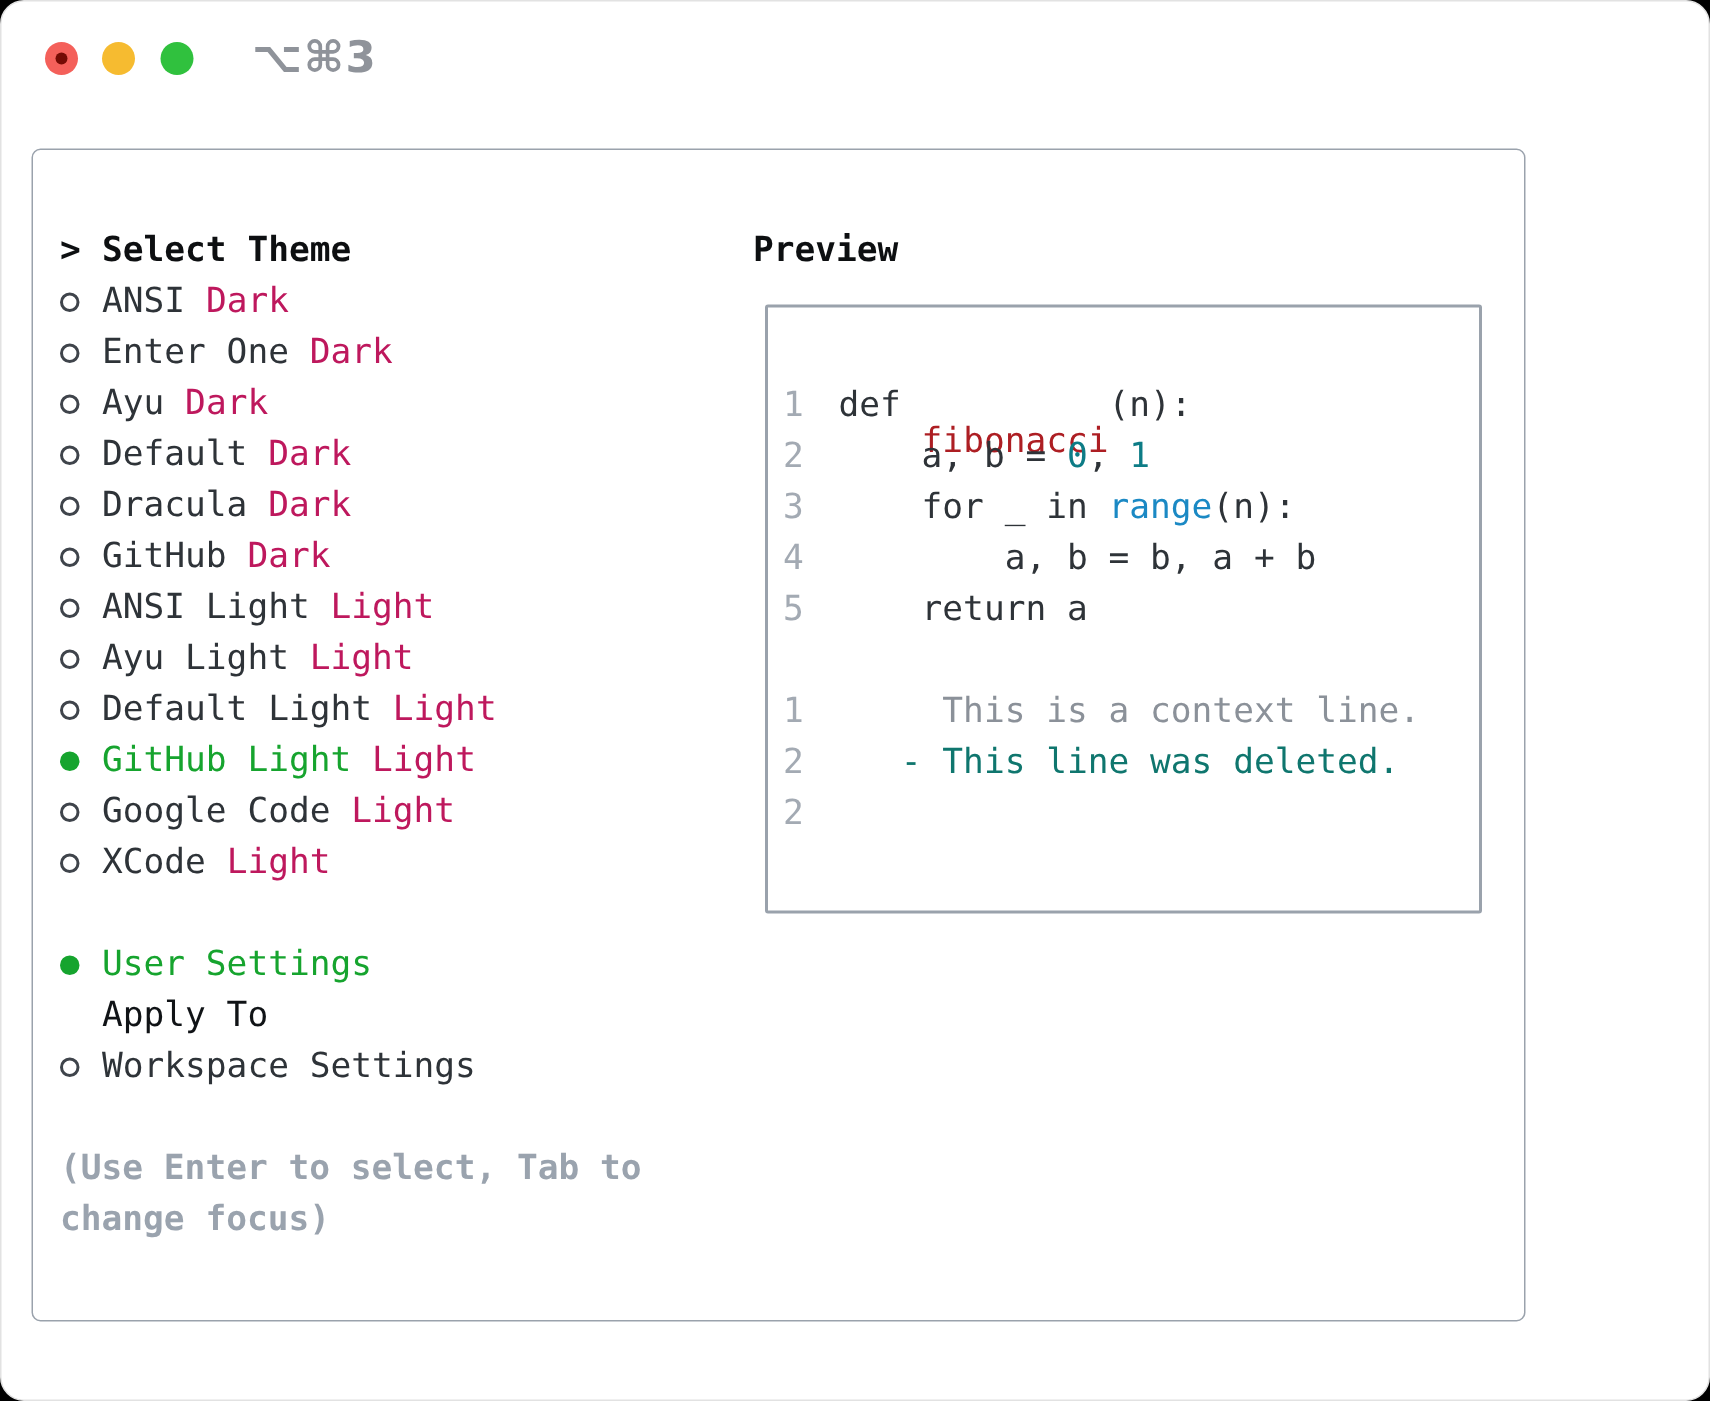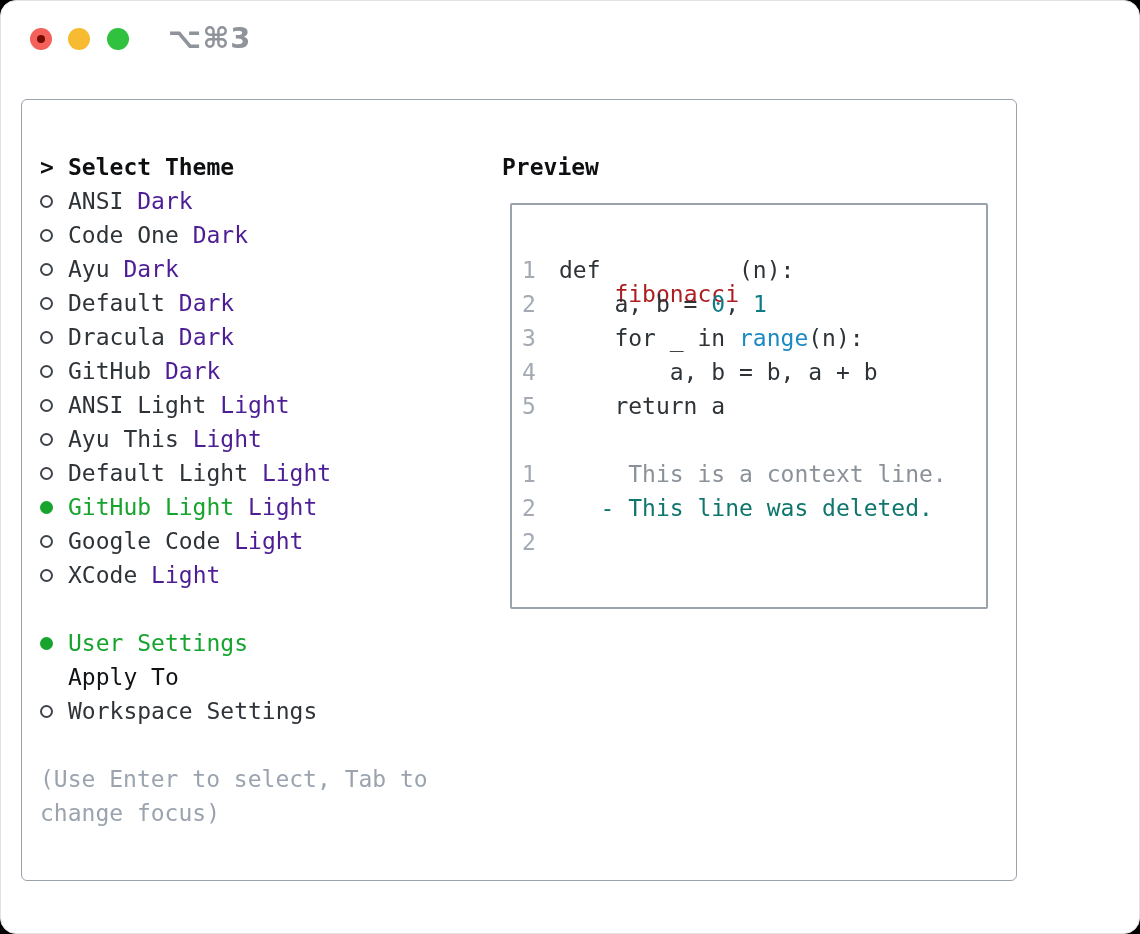--- a/index.html
+++ b/index.html
@@ -38,29 +38,30 @@
   .row { display: flex; align-items: center; height: 34px; font-size: 23px; white-space: pre; }
   .marker { width: 28px; display: flex; align-items: center; flex: none; }
   .radio {
     width: 13px; height: 13px; border-radius: 50%;
     border: 2px solid #3f444b; background: transparent;
   }
   .radio.on { border-color: #16a42e; background: #16a42e; }
   .prompt { color: #0d0f11; font-weight: 700; font-size: 23px; }
   .hdr { color: #0d0f11; font-weight: 700; }
   .tname { color: #2e3338; }
-  .ttag { color: #4c1d95; }
+  .ttag { color: #be185d; }
   .row.selected .tname { color: #16a42e; }
   .applyhdr { padding-left: 28px; color: #101316; }
   .applylbl { color: #2e3338; }
   .row.selected .applylbl { color: #16a42e; }
   .spacer { height: 34px; }
   .hint {
     margin-top: 0; font-size: 23px; line-height: 34px; color: #9aa3ae;
     white-space: pre-line;
+    font-weight: bold;
   }
   
   .preview-title {
     position: absolute; left: 480px; top: 50px; height: 34px;
     display: flex; align-items: center;
     font-size: 23px; font-weight: 700; color: #0d0f11; text-align: center;
   }
   .preview-box {
     position: absolute; left: 488px; top: 103px; width: 478px; height: 406px;
     border: 2px solid #9aa2ac; border-radius: 2px; background: #fff;
@@ -96,21 +97,21 @@
         <span class="marker"><span class="prompt">&gt;</span></span>
         <span class="hdr">Select Theme</span>
       </div>
 
       <div class="row">
         <span class="marker"><span class="radio"></span></span>
         <span class="tname">ANSI</span><span class="tok"> </span><span class="ttag">Dark</span>
       </div>
       <div class="row">
         <span class="marker"><span class="radio"></span></span>
-        <span class="tname">Code One</span><span class="tok"> </span><span class="ttag">Dark</span>
+        <span class="tname">Enter One</span><span class="tok"> </span><span class="ttag">Dark</span>
       </div>
       <div class="row">
         <span class="marker"><span class="radio"></span></span>
         <span class="tname">Ayu</span><span class="tok"> </span><span class="ttag">Dark</span>
       </div>
       <div class="row">
         <span class="marker"><span class="radio"></span></span>
         <span class="tname">Default</span><span class="tok"> </span><span class="ttag">Dark</span>
       </div>
       <div class="row">
@@ -120,21 +121,21 @@
       <div class="row">
         <span class="marker"><span class="radio"></span></span>
         <span class="tname">GitHub</span><span class="tok"> </span><span class="ttag">Dark</span>
       </div>
       <div class="row">
         <span class="marker"><span class="radio"></span></span>
         <span class="tname">ANSI Light</span><span class="tok"> </span><span class="ttag">Light</span>
       </div>
       <div class="row">
         <span class="marker"><span class="radio"></span></span>
-        <span class="tname">Ayu This</span><span class="tok"> </span><span class="ttag">Light</span>
+        <span class="tname">Ayu Light</span><span class="tok"> </span><span class="ttag">Light</span>
       </div>
       <div class="row">
         <span class="marker"><span class="radio"></span></span>
         <span class="tname">Default Light</span><span class="tok"> </span><span class="ttag">Light</span>
       </div>
       <div class="row selected">
         <span class="marker"><span class="radio on"></span></span>
         <span class="tname">GitHub Light</span><span class="tok"> </span><span class="ttag">Light</span>
       </div>
       <div class="row">

